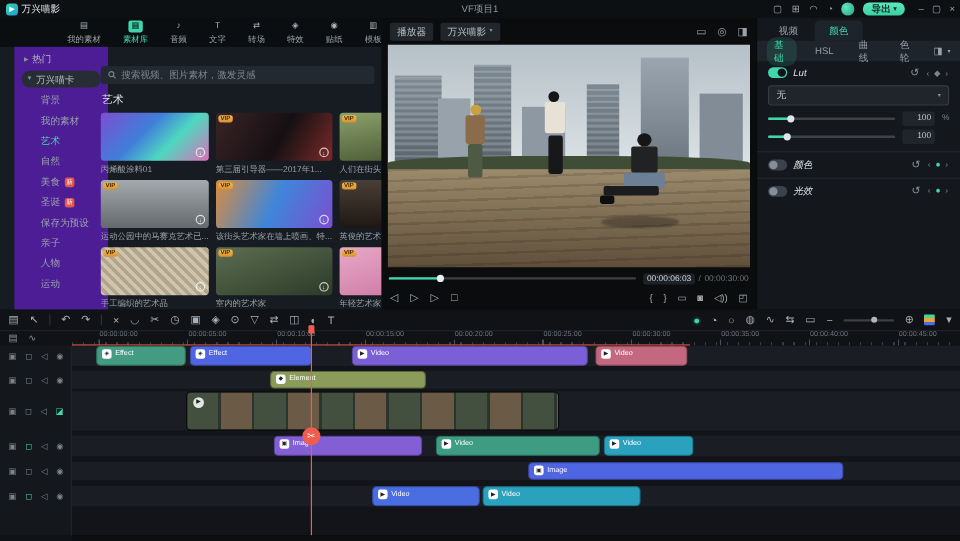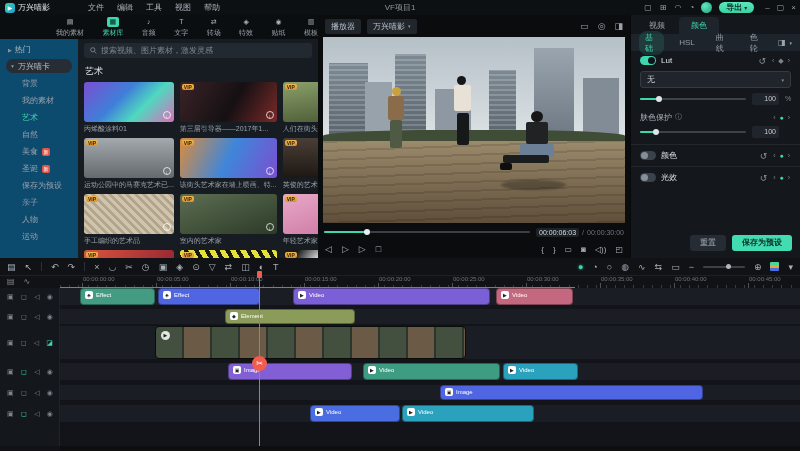--- a/index.html
+++ b/index.html
@@ -20,28 +20,28 @@
   .winctl{display:flex;gap:7px;color:#9aa2ab;margin-left:4px;font-size:8px;}
   
   .tabsbar{position:absolute;left:56px;top:15px;width:262px;height:24px;display:flex;justify-content:space-between;align-items:center;}
   .tab{display:flex;flex-direction:column;align-items:center;gap:1px;color:#99a1aa;cursor:default;}
   .tab .tic{width:12px;height:10px;border-radius:2px;font-size:7px;line-height:10px;text-align:center;color:#aab2bb;}
   .tab .tlb{font-size:7px;white-space:nowrap;}
   .tab.sel .tic{background:#3fd6ae;color:#07261d;}
   .tab.sel .tlb{color:#3fd6ae;}
   
   .media{position:absolute;left:0;top:39px;width:318px;height:219px;background:#171c22;}
-  .sidebar{position:absolute;left:0;top:0;width:78px;height:100%;background:#0c4a6e;padding-top:3px;box-sizing:border-box;overflow:hidden;}
+  .sidebar{position:absolute;left:12px;top:0;width:78px;height:100%;background:#4c1d95;padding-top:3px;box-sizing:border-box;overflow:hidden;}
   .sb-group{display:flex;align-items:center;gap:3px;height:15px;padding-left:8px;color:#b6bdc5;}
   .sb-group .chev{font-size:5px;color:#8a929b;}
   .sb-g2{background:#272d34;border-radius:8px;margin:2px 6px;padding-left:4px;height:14px;}
   .sb-item{height:17px;display:flex;align-items:center;padding-left:22px;color:#9aa2ab;}
   .sb-item.sel{color:#46dcb2;}
   .nbadge{display:inline-block;min-width:8px;height:8px;line-height:8px;border-radius:2px;background:#e0574b;color:#fff;font-size:5px;text-align:center;margin-left:4px;}
-  .library{position:absolute;left:78px;top:0;right:0;bottom:0;padding:4px 6px;box-sizing:border-box;overflow:hidden;}
+  .library{position:absolute;left:78px;top:0;right:0;bottom:0;padding:16px 6px;box-sizing:border-box;overflow:hidden;}
   .searchbar{height:15px;background:#232930;border-radius:3px;display:flex;align-items:center;gap:4px;padding:0 6px;color:#7d858e;}
   .searchbar svg{flex:0 0 auto;}
   .sec-title{font-size:9px;color:#e2e7ec;margin:7px 0 4px 1px;}
   .grid{display:grid;grid-template-columns:repeat(3,1fr);gap:5px 6px;}
   .mitem{width:100%;}
   .thumb{position:relative;height:40px;border-radius:3px;overflow:hidden;background:#333;}
   .vip{position:absolute;left:2px;top:2px;background:linear-gradient(180deg,#f0bb55,#dd8f2c);color:#3a2505;font-size:5px;font-weight:bold;padding:0px 2px;border-radius:2px;}
   .dl{position:absolute;right:3px;bottom:3px;width:8px;height:8px;border:1px solid rgba(255,255,255,.75);border-radius:50%;color:rgba(255,255,255,.85);font-size:5px;line-height:8px;text-align:center;box-sizing:border-box;}
   .mlabel{font-size:7px;color:#98a0a9;margin-top:2px;height:9px;white-space:nowrap;overflow:hidden;text-overflow:ellipsis;}
   .g1{background:linear-gradient(135deg,#7b4fd1,#3f7fd9 40%,#4fd8c0 65%,#d96fb8);}
@@ -90,21 +90,21 @@
   .subtabs{height:17px;display:flex;align-items:center;gap:9px;padding:0 8px;background:#1e242b;color:#959da6;}
   .stab{padding:1px 6px;}
   .stab.sel{background:rgba(63,214,174,.14);border-radius:8px;color:#3fd6ae;}
   .subtabs .rgt{margin-left:auto;display:flex;gap:4px;align-items:center;font-size:8px;color:#9aa2ab;}
   .prow{display:flex;align-items:center;padding:0 9px;height:19px;}
   .prow .spacer{flex:1;}
   .toggle{width:16px;height:9px;border-radius:5px;background:#3fd6ae;position:relative;margin-right:5px;flex:0 0 auto;}
   .toggle::after{content:"";position:absolute;right:1px;top:1px;width:7px;height:7px;border-radius:50%;background:#0e1418;}
   .toggle.off{background:#3a424b;}
   .toggle.off::after{right:auto;left:1px;background:#868e97;}
-  .plabel{color:#dde2e8;}
+  .plabel{color:#dde2e8;font-style:italic;}
   .plabel2{color:#aab1b9;}
   .info{color:#7b838c;font-size:7px;margin-left:3px;}
   .reset-ic{color:#8a929b;margin-right:6px;font-size:9px;}
   .kf{color:#7b838c;font-size:7px;letter-spacing:1px;white-space:nowrap;}
   .kf .on{color:#3fd6ae;}
   .pselect{margin:1px 9px 3px;height:15px;background:#20252b;border:1px solid #343b44;border-radius:3px;display:flex;align-items:center;padding:0 6px;color:#c7cdd4;}
   .pselect .caret{margin-left:auto;font-size:5px;color:#8a929b;}
   .sliderrow{height:15px;gap:6px;}
   .slider{flex:1;height:2px;background:#3c434b;border-radius:1px;}
   .sl-fill{height:2px;background:#3fd6ae;border-radius:1px;position:relative;}
@@ -151,28 +151,20 @@
 </head>
 <body>
 
 <div class="app">
 
   <div class="titlebar">
     <div class="logo">
       <span class="logo-ic">▶</span>
       <span class="logo-tx">万兴喵影</span>
     </div>
-    <div class="menus">
-
-    <span class="menu">文件</span>
-        <span class="menu">编辑</span>
-        <span class="menu">工具</span>
-        <span class="menu">视图</span>
-        <span class="menu">帮助</span>
-      </div>
     <div class="win-title">VF项目1</div>
     <div class="tb-right">
       <div class="tb-icons">
 
       <span class="tbi">▢</span>
           <span class="tbi">⊞</span>
           <span class="tbi">◠</span>
           <span class="tbi">◔</span>
         </div>
       <span class="avatar"></span>
@@ -516,26 +508,20 @@
       <span>无</span>
       <span class="caret">▾</span>
     </div>
     <div class="prow sliderrow">
       <div class="slider">
           <div class="sl-fill" style="width: 18%;"></div>
         </div>
       <span class="valbox">100</span>
       <span class="unit">%</span>
     </div>
-    <div class="prow" style="height:14px;margin-top:4px;">
-      <span class="plabel2">肤色保护</span>
-      <span class="info">ⓘ</span>
-      <span class="spacer"></span>
-      <span class="kf">‹ <span class="on">●</span> ›</span>
-    </div>
     <div class="prow sliderrow">
       <div class="slider">
           <div class="sl-fill" style="width: 15%;"></div>
         </div>
       <span class="valbox">100</span>
       <span class="unit"></span>
     </div>
     <div style="margin-top:5px;">
 
         <div class="prow secrow">
@@ -547,24 +533,20 @@
         </div>
 
         <div class="prow secrow">
           <span class="toggle off"></span>
           <span class="plabel">光效</span>
           <span class="spacer"></span>
           <span class="reset-ic">↺</span>
           <span class="kf">‹ <span class="on">●</span> ›</span>
         </div>
       </div>
-    <div class="pbtns">
-      <span class="btn-reset">重置</span>
-      <span class="btn-save">保存为预设</span>
-    </div>
   </div>
 
   <div class="timeline">
     <div class="tl-toolbar">
       <div class="tl-left">
 
       <span class="ti">▤</span>
           <span class="ti">↖</span>
           <span class="ti sep">|</span>
           <span class="ti">↶</span>

